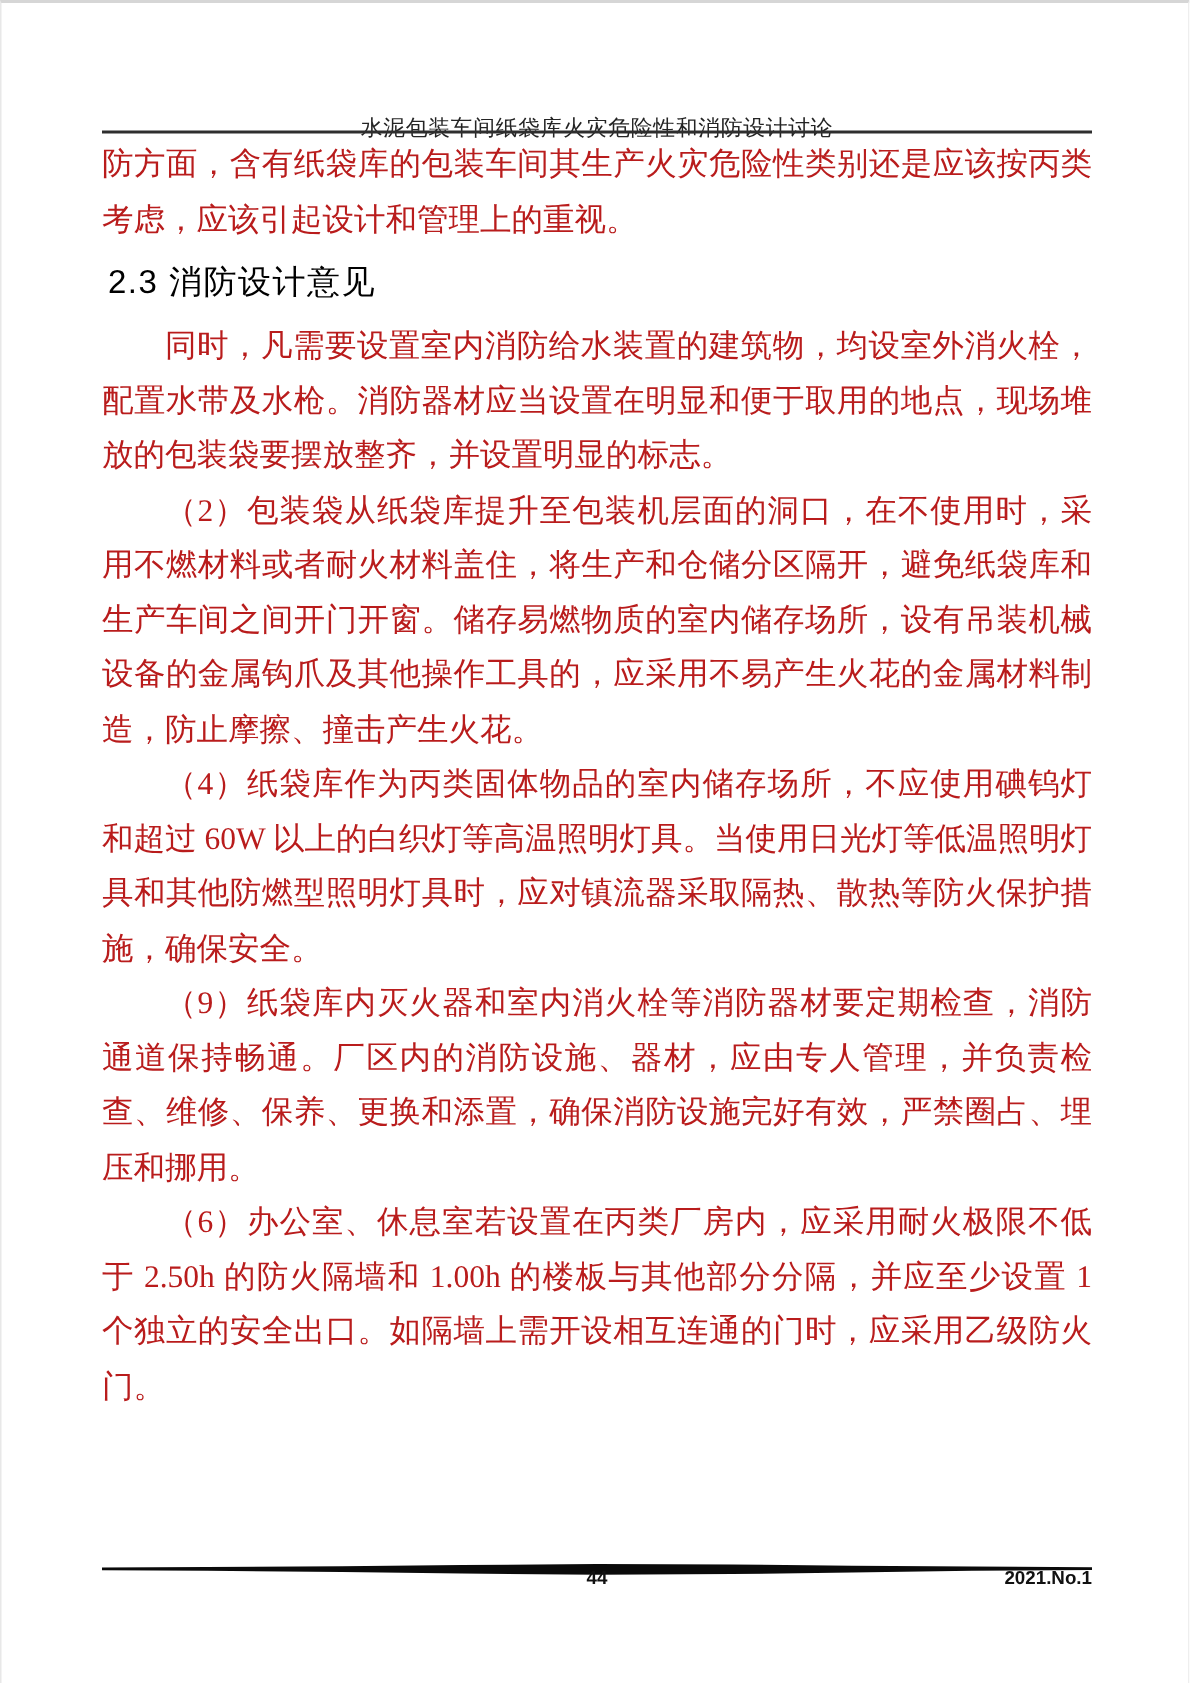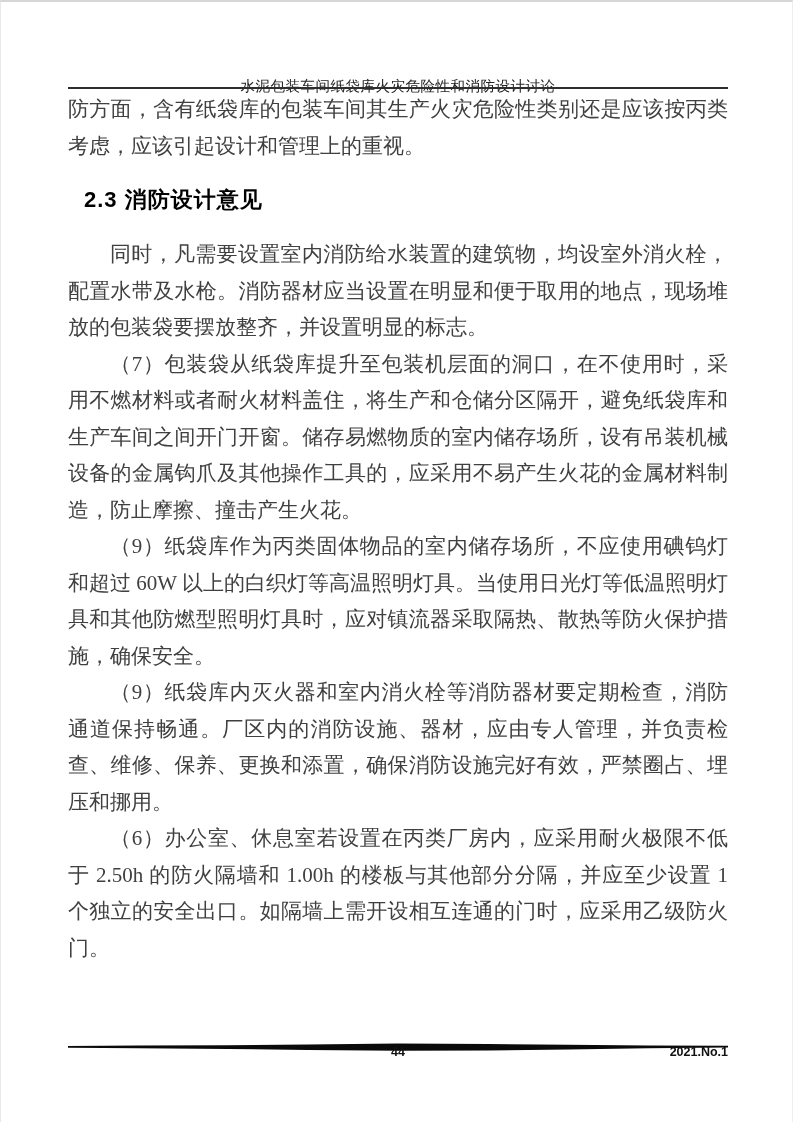--- a/index.html
+++ b/index.html
@@ -45,29 +45,29 @@
     top: 89px;
     left: 67px;
     width: 660px;
   }
   .para {
     margin: 0;
     font-size: 21px;
     line-height: 36.5px;
     text-align: justify;
     text-indent: 2em;
-    color: #404040;
+    color: #b91c1c;
   }
   .para.noindent {
     text-indent: 0;
   }
   .section-heading {
-    margin: 16px;
+    margin: 4px;
     font-family: "Liberation Sans", "DejaVu Sans", sans-serif;
-    font-weight: 700;
+    font-weight: 400;
     font-size: 22px;
     line-height: 40px;
     color: #000000;
     letter-spacing: 1px;
   }
   sup.ref {
     font-size: 11px;
     line-height: 0;
     vertical-align: super;
   }
@@ -113,24 +113,24 @@
 
   <div class="content">
 
     <p class="para noindent">防方面，含有纸袋库的包装车间其生产火灾危险性类别还是应该按丙类考虑，应该引起设计和管理上的重视。</p>
 
     <h2 class="section-heading">2.3 消防设计意见</h2>
 
 
     <p class="para">同时，凡需要设置室内消防给水装置的建筑物，均设室外消火栓，配置水带及水枪。消防器材应当设置在明显和便于取用的地点，现场堆放的包装袋要摆放整齐，并设置明显的标志。</p>
 
-    <p class="para">（7）包装袋从纸袋库提升至包装机层面的洞口，在不使用时，采用不燃材料或者耐火材料盖住，将生产和仓储分区隔开，避免纸袋库和生产车间之间开门开窗。储存易燃物质的室内储存场所，设有吊装机械设备的金属钩爪及其他操作工具的，应采用不易产生火花的金属材料制造，防止摩擦、撞击产生火花。</p>
+    <p class="para">（2）包装袋从纸袋库提升至包装机层面的洞口，在不使用时，采用不燃材料或者耐火材料盖住，将生产和仓储分区隔开，避免纸袋库和生产车间之间开门开窗。储存易燃物质的室内储存场所，设有吊装机械设备的金属钩爪及其他操作工具的，应采用不易产生火花的金属材料制造，防止摩擦、撞击产生火花。</p>
 
 
-    <p class="para">（9）纸袋库作为丙类固体物品的室内储存场所，不应使用碘钨灯和超过 60W 以上的白织灯等高温照明灯具。当使用日光灯等低温照明灯具和其他防燃型照明灯具时，应对镇流器采取隔热、散热等防火保护措施，确保安全。</p>
+    <p class="para">（4）纸袋库作为丙类固体物品的室内储存场所，不应使用碘钨灯和超过 60W 以上的白织灯等高温照明灯具。当使用日光灯等低温照明灯具和其他防燃型照明灯具时，应对镇流器采取隔热、散热等防火保护措施，确保安全。</p>
 
     <p class="para">（9）纸袋库内灭火器和室内消火栓等消防器材要定期检查，消防通道保持畅通。厂区内的消防设施、器材，应由专人管理，并负责检查、维修、保养、更换和添置，确保消防设施完好有效，严禁圈占、埋压和挪用。</p>
 
     <p class="para">（6）办公室、休息室若设置在丙类厂房内，应采用耐火极限不低于 2.50h 的防火隔墙和 1.00h 的楼板与其他部分分隔，并应至少设置 1 个独立的安全出口。如隔墙上需开设相互连通的门时，应采用乙级防火门。</p>
 
   </div>
 
   <div class="footer-rule">
     <svg width="660" height="8" viewBox="0 0 660 8" xmlns="http://www.w3.org/2000/svg">
       <polygon fill="#0a0a0a" points="0,3 70,2.6 160,2.2 240,1.4 330,0.6 420,1 500,1.8 580,2.4 660,2.8

